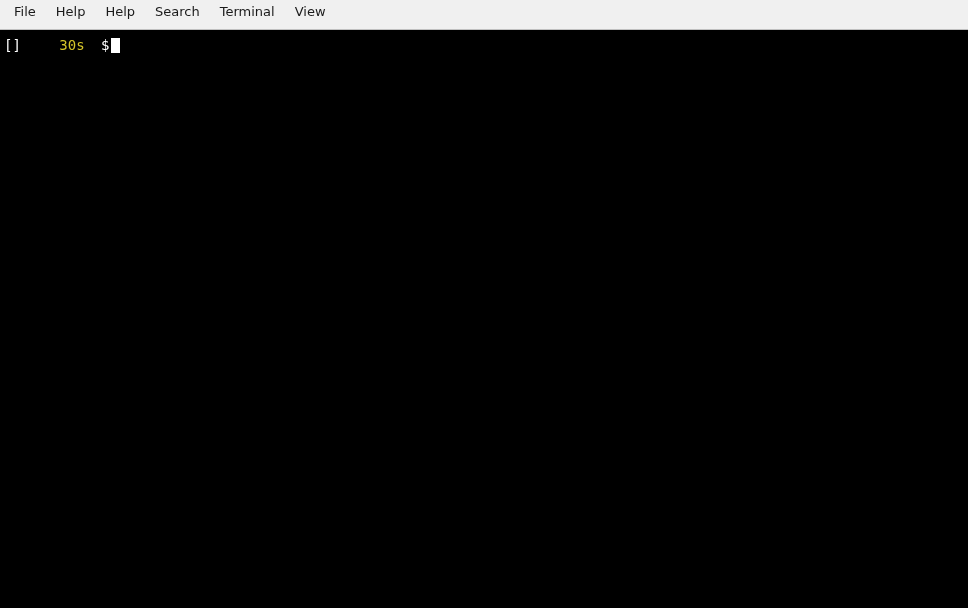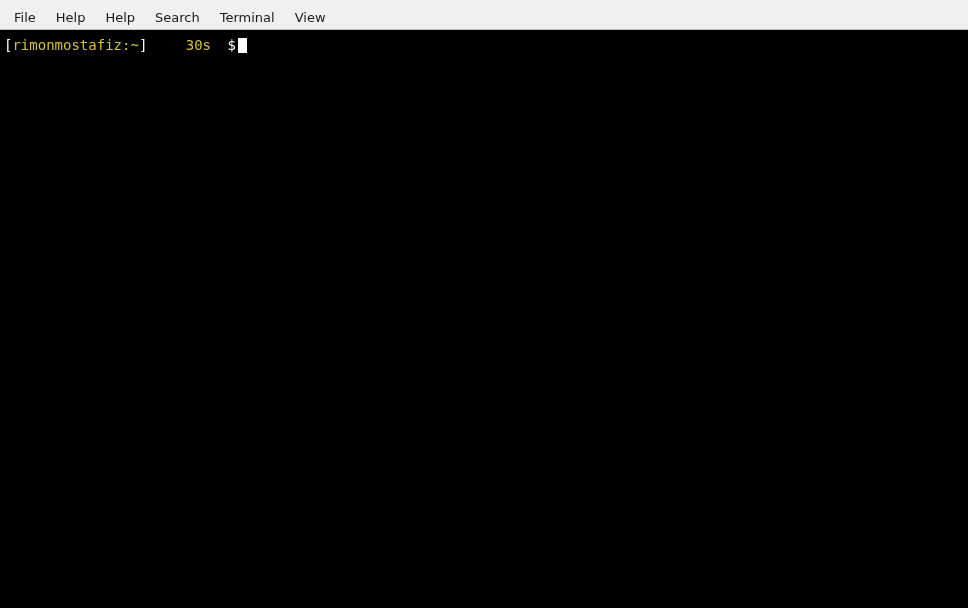--- a/index.html
+++ b/index.html
@@ -16,21 +16,21 @@
       overflow: hidden;
     }
 
     
     .menubar {
       width: 100%;
       height: 30px;
       background: #f0f0f0;
       border-bottom: 1px solid #c0c0c0;
       display: flex;
-      align-items: flex-end;
+      align-items: flex-start;
       padding: 0 4px;
     }
 
     .menu-item {
       padding: 4px 10px;
       font-size: 13px;
       color: #1a1a1a;
       cursor: pointer;
       border-radius: 3px;
       user-select: none;
@@ -100,15 +100,15 @@
   <span class="menu-item">File</span>
   <span class="menu-item">Help</span>
   <span class="menu-item">Help</span>
   <span class="menu-item">Search</span>
   <span class="menu-item">Terminal</span>
   <span class="menu-item">View</span>
 </div>
 
 <div class="terminal">
   <div class="prompt-line">
-    <span class="bracket-left">[</span><span class="username-host">rimonmostafiz:~</span><span class="bracket-right">]</span><span class="time-badge"> </span><span class="time-badge">30s</span><span class="dollar-sign"> </span><span class="dollar-sign">$</span><span class="cursor-block"></span>
+    <span class="bracket-left">[</span><span class="bracket-right">]</span><span class="time-badge"> </span><span class="time-badge">30s</span><span class="dollar-sign"> </span><span class="dollar-sign">$</span><span class="cursor-block"></span>
   </div>
 </div>
 
 </body></html>

